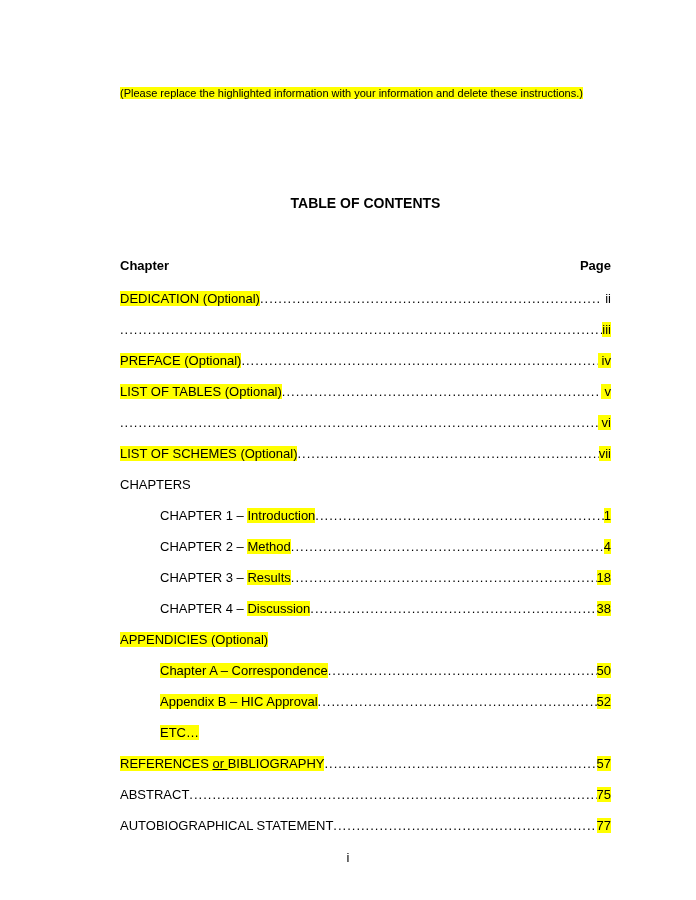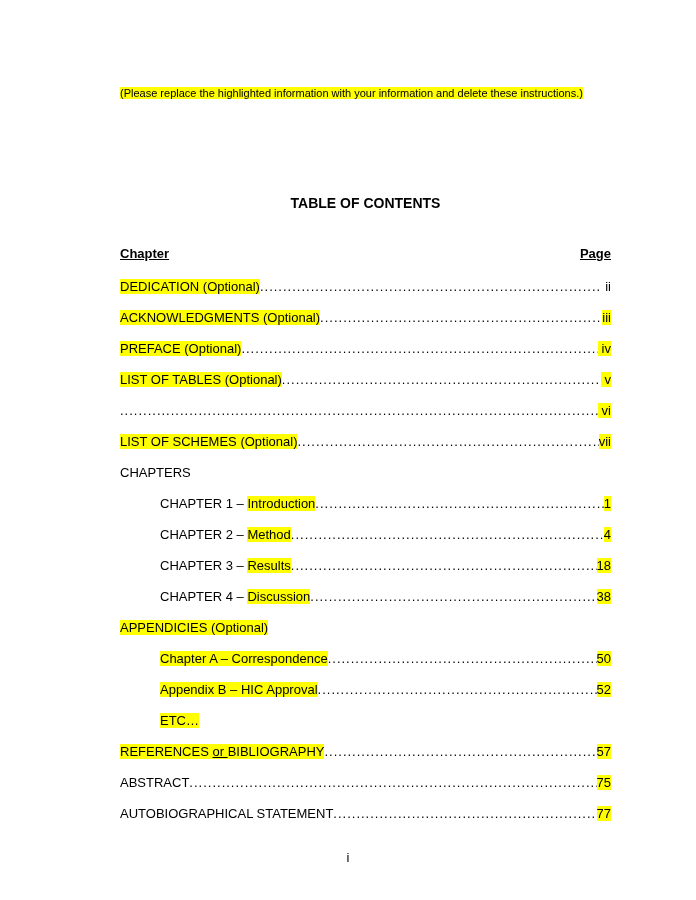--- a/index.html
+++ b/index.html
@@ -21,27 +21,26 @@
       background: #ffff00;
       font-size: 11px;
       display: inline;
       padding: 0;
     }
     .title {
       text-align: center;
       font-weight: bold;
       font-size: 14px;
       margin-top: 95px;
-      margin-bottom: 35px;
+      margin-bottom: 47px;
     }
     .header-row {
       display: flex;
       justify-content: space-between;
       font-weight: bold;
-      text-decoration: underline;
       margin-bottom: 18px;
     }
     .toc-row {
       display: flex;
       align-items: baseline;
       margin-bottom: 16px;
       white-space: nowrap;
     }
     .toc-row.indent {
       padding-left: 40px;
@@ -91,21 +90,20 @@
   <span>Page</span>
 </div>
 
 <div class="toc-row">
   <span class="toc-label hl">DEDICATION (Optional)</span>
   <span class="toc-dots"></span>
   <span class="toc-page">&nbsp;<span>ii</span></span>
 </div>
 
 <div class="toc-row">
-  <span class="toc-label hl">ACKNOWLEDGMENTS (Optional)</span>
   <span class="toc-dots"></span>
   <span class="toc-page hl">iii</span>
 </div>
 
 <div class="toc-row">
   <span class="toc-label hl">PREFACE (Optional)</span>
   <span class="toc-dots"></span>
   <span class="toc-page hl">&nbsp;<span>iv</span></span>
 </div>
 

